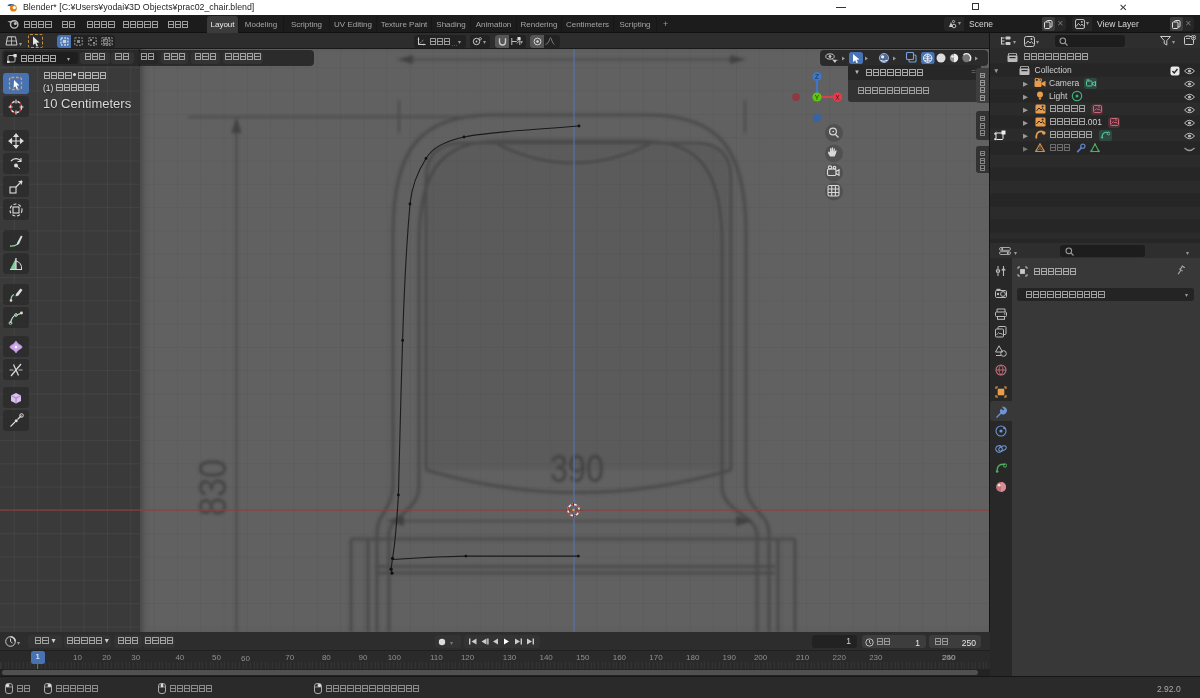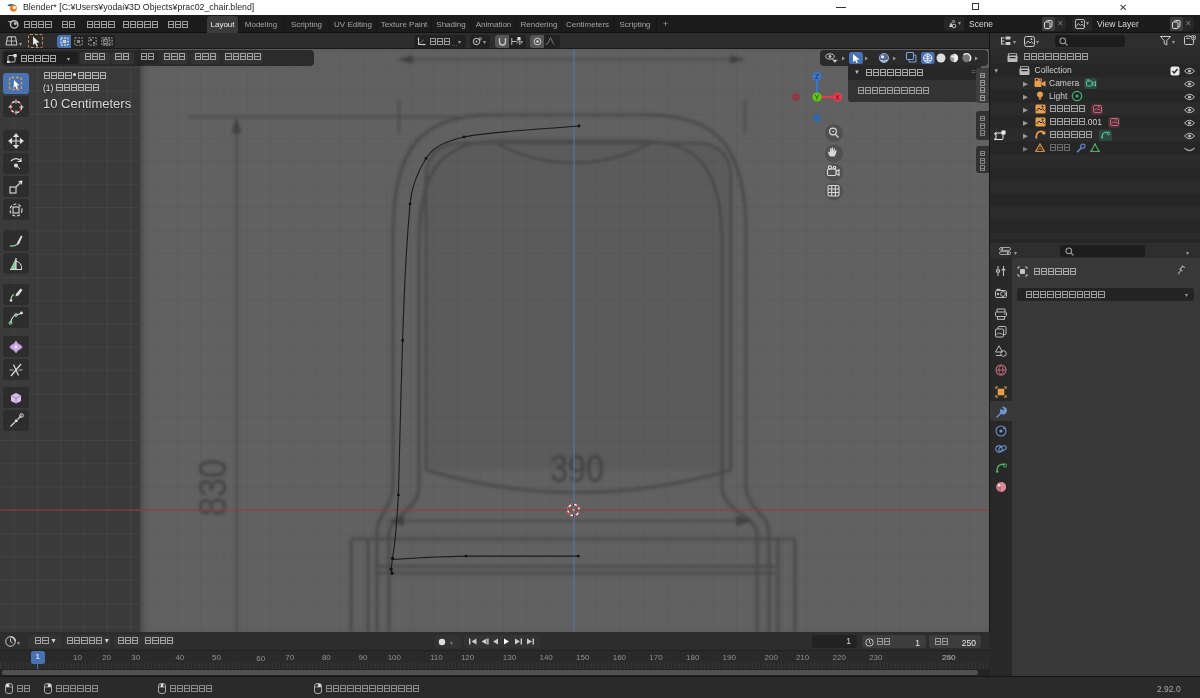--- a/index.html
+++ b/index.html
@@ -781,35 +781,35 @@
       <span class="abs jp" style="left:5px;top:2.5px;font-size:8px;color:#bbb"><i class="jc"></i><i class="jc"></i></span>
         <span class="abs" style="right:5px;top:2.5px;font-size:8.5px;color:#e8e8e8">250</span>
     </div>
   </div>
   <div class="abs" id="ruler" style="left:0;top:19px;width:990px;height:18px;background:#2a2a2a;font-size:8px;color:#909090">
       <div class="abs" style="left: 57.967px; top: 2px; width: 24px; text-align: right;">10</div>
       <div class="abs" style="left: 94.597px; top: 2px; width: 24px; text-align: center;">20</div>
       <div class="abs" style="left: 131.227px; top: 2px; width: 24px; ">30</div>
       <div class="abs" style="left: 167.857px; top: 2px; width: 24px; text-align: center;">40</div>
       <div class="abs" style="left: 204.487px; top: 2px; width: 24px; text-align: center;">50</div>
-      <div class="abs" style="left: 241.117px; top: 3px; width: 24px; text-align: right;">60</div>
+      <div class="abs" style="left: 241.117px; top: 3px; width: 24px; text-align: left;">60</div>
       <div class="abs" style="left: 277.747px; top: 2px; width: 24px; text-align: center;">70</div>
       <div class="abs" style="left: 314.377px; top: 2px; width: 24px; text-align: center;">80</div>
       <div class="abs" style="left: 351.007px; top: 2px; width: 24px; text-align: center;">90</div>
       <div class="abs" style="left: 387.637px; top: 2px; width: 24px; text-align: left;">100</div>
       <div class="abs" style="left: 424.267px; top: 2px; width: 24px; text-align: center;">110</div>
       <div class="abs" style="left: 460.897px; top: 2px; width: 24px; ">120</div>
       <div class="abs" style="left: 497.527px; top: 2px; width: 24px; text-align: center;">130</div>
       <div class="abs" style="left: 534.157px; top: 2px; width: 24px; text-align: center;">140</div>
       <div class="abs" style="left: 570.787px; top: 2px; width: 24px; text-align: center;">150</div>
       <div class="abs" style="left: 607.417px; top: 2px; width: 24px; text-align: center;">160</div>
       <div class="abs" style="left: 644.047px; top: 2px; width: 24px; text-align: center;">170</div>
       <div class="abs" style="left: 680.677px; top: 2px; width: 24px; text-align: center;">180</div>
       <div class="abs" style="left: 717.307px; top: 2px; width: 24px; text-align: center;">190</div>
-      <div class="abs" style="left: 753.937px; top: 2px; width: 24px; text-align: right;">200</div>
+      <div class="abs" style="left: 753.937px; top: 2px; width: 24px; text-align: left;">200</div>
       <div class="abs" style="left: 790.567px; top: 2px; width: 24px; text-align: center;">210</div>
       <div class="abs" style="left: 827.197px; top: 2px; width: 24px; text-align: center;">220</div>
       <div class="abs" style="left: 863.827px; top: 2px; width: 24px; text-align: center;">230</div>
       <div class="abs" style="left: 900.457px; top: 2px; width: 24px; text-align: center; margin-left: 36px;">240</div>
       <div class="abs" style="left: 937.087px; top: 2px; width: 24px; text-align: center;">250</div>
     </div>
   <div class="abs" style="left:0;top:30px;width:990px;height:7px;background-image:repeating-linear-gradient(to right,rgba(255,255,255,0.055) 0 1px,transparent 1px 3.663px);background-position:0.8px 0"></div>
   <div class="abs" style="left:30.5px;top:19px;width:14.5px;height:12.5px;background:#4772b3;border-radius:2.5px;color:#fff;text-align:center;line-height:12.5px;font-size:8px">1</div>
   <div class="abs" style="left:36.8px;top:31.5px;width:1.6px;height:5.5px;background:#4772b3"></div>
   <div class="abs" style="left:0;top:37px;width:990px;height:7px;background:#232323"></div>

